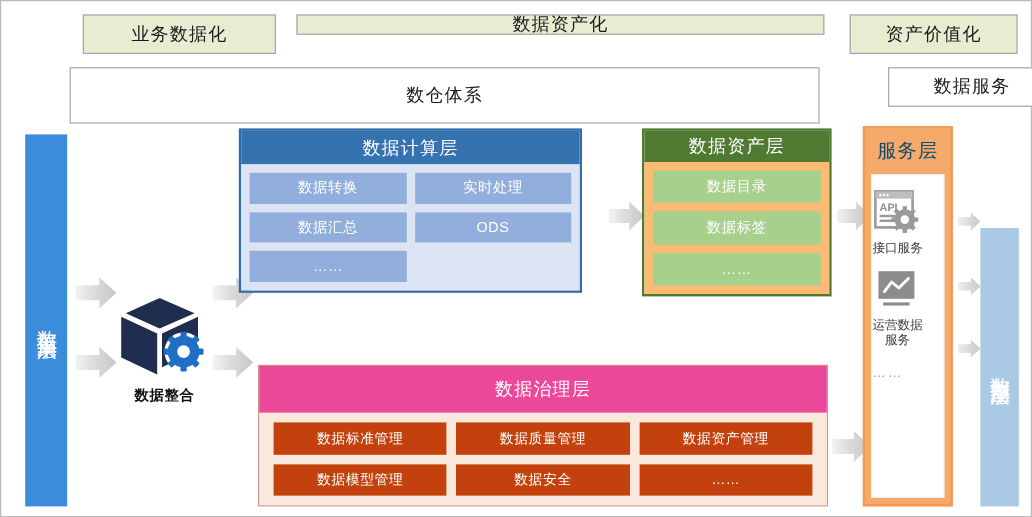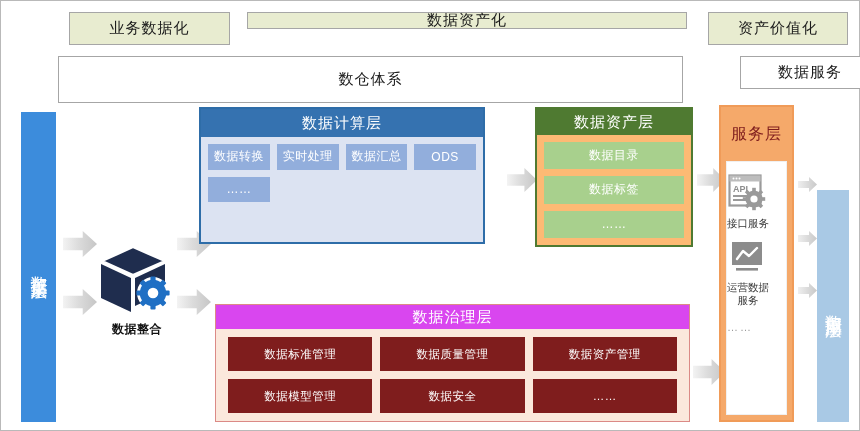--- a/index.html
+++ b/index.html
@@ -46,38 +46,38 @@
     flex:1 1 auto;display:grid;gap:7px;padding:7px;
   }
   .chip{
     display:flex;align-items:center;justify-content:center;
     color:#ffffff;font-size:12px;letter-spacing:.5px;
   }
 
   
   .compute{border:2px solid #2E6DA8;}
   .compute .phead{background:#3572B0;height:28px;}
-  .compute .pbody{background:#DCE3F2;grid-template-columns:1fr 1fr 1fr 1fr;grid-template-rows:1fr 1fr 1fr;}
+  .compute .pbody{background:#DCE3F2;grid-template-columns:1fr 1fr;grid-template-rows:1fr 1fr 1fr;}
   .compute .chip{background:#92AEDC;}
 
   
   .asset{border:2px solid #4F7A31;}
   .asset .phead{background:#4F7A31;height:26px;}
   .asset .pbody{background:#fdba74;grid-template-columns:1fr;grid-template-rows:1fr 1fr 1fr;}
   .asset .chip{background:#A8D08D;}
 
   
   .gov{border:1px solid #DB8A86;}
-  .gov .phead{background:#d946ef;height:24px;}
+  .gov .phead{background:#ec4899;height:39px;}
   .gov .pbody{background:#FBE8DC;grid-template-columns:1fr 1fr 1fr;grid-template-rows:1fr 1fr;gap:8px;padding:8px 12px;}
-  .gov .chip{background:#7f1d1d;font-size:11.5px;}
+  .gov .chip{background:#c2410c;font-size:11.5px;}
 
   
   .service{border:2px solid #F09B58;background:#F5A96A;display:flex;flex-direction:column;}
-  .service .phead{height:54px;display:flex;align-items:center;justify-content:center;color:#7f1d1d;font-size:16px;letter-spacing:1px;}
+  .service .phead{height:38px;display:flex;align-items:center;justify-content:center;color:#0c4a6e;font-size:16px;letter-spacing:1px;}
   .service .sbody{
     flex:1 1 auto;background:#ffffff;margin:0 5px 5px 5px;border:1px solid #f0f0f0;
     display:flex;flex-direction:column;align-items:flex-start;padding-top:10px;gap:2px;
   }
   .svc-label{font-size:10.5px;color:#3a3a3a;text-align:center;line-height:1.25;margin-top:3px;}
   .svc-dots{font-size:11px;color:#9a9a9a;letter-spacing:2px;margin-top:12px;}
 
   
   .arrow{
     background:linear-gradient(90deg,#f3f3f3 0%,#dcdcdc 45%,#c6c6c6 100%);

